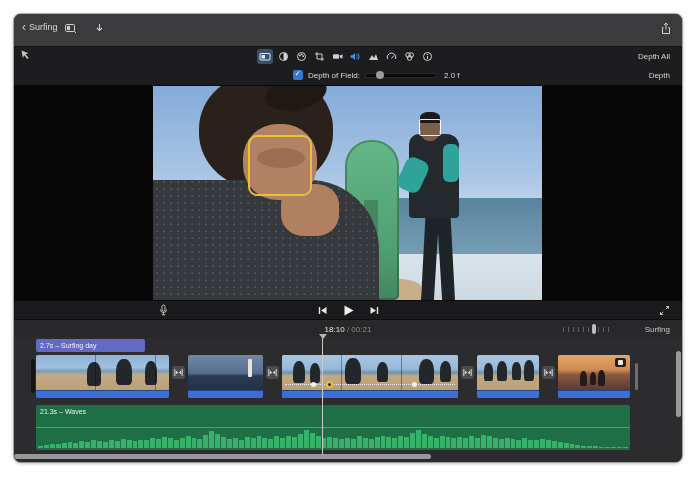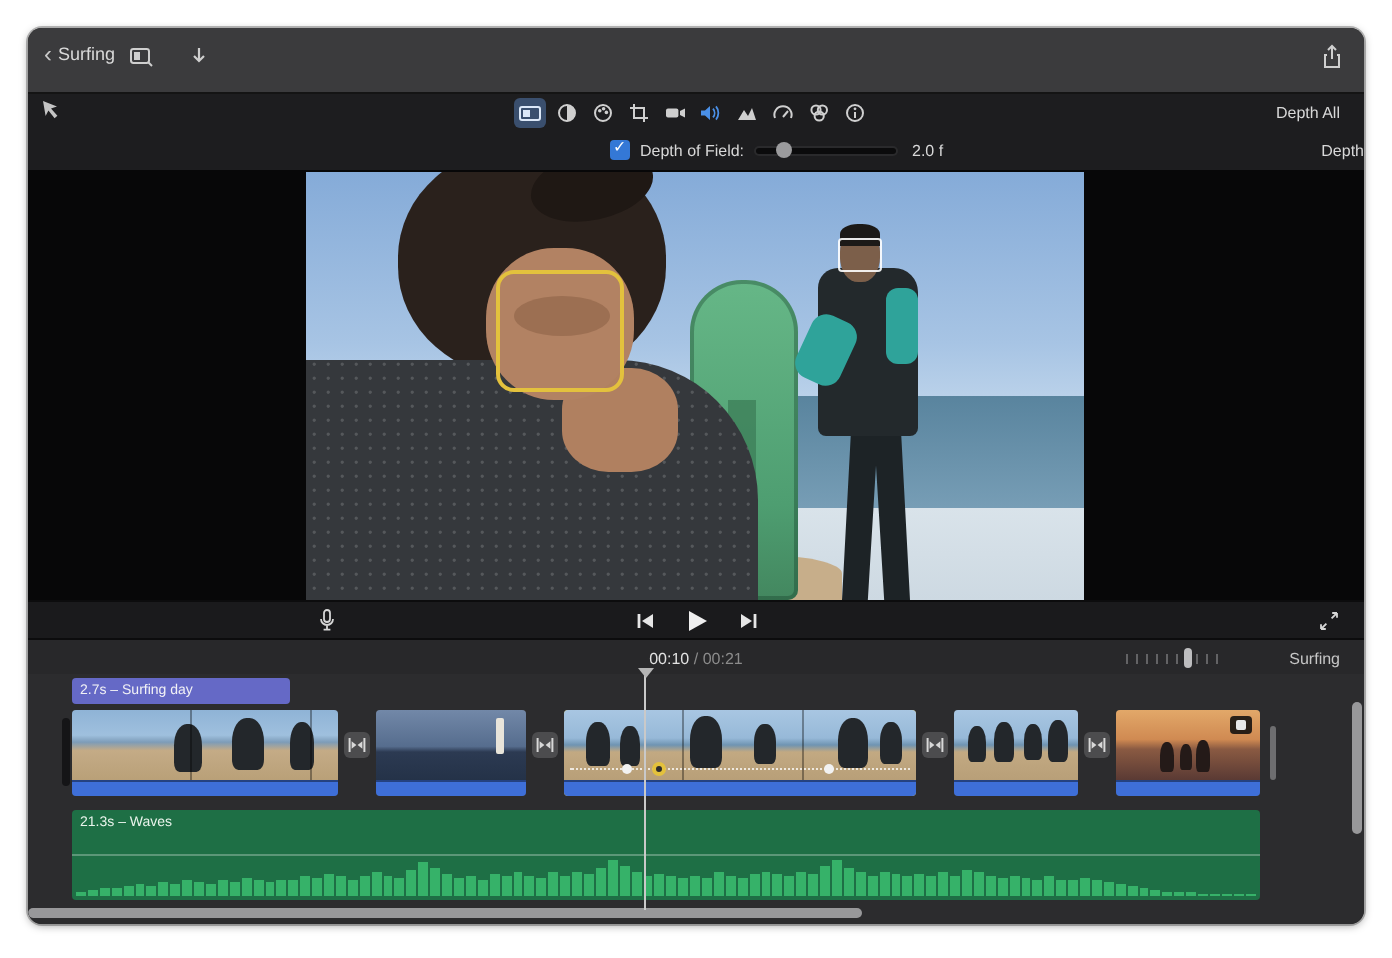--- a/index.html
+++ b/index.html
@@ -20,21 +20,21 @@
     font-size:9px;font-weight:bold;}
   .icon{display:inline-block;line-height:0;}
   
   #adjustbar{top:33px;height:38px;background:#1d1d1f;}
   #tool-row{position:absolute;top:0;left:0;width:100%;height:19px;}
   .tool{position:absolute;top:2px;width:16px;height:15px;border-radius:3px;
     display:flex;align-items:center;justify-content:center;}
   .tool.selected{background:#3a4f6e;}
   #reset-all,#reset-one{position:absolute;right:12px;color:#d8d8d8;font-size:8px;}
   #reset-all{top:5px;}
-  #depth-row{position:absolute;top:19px;left:12px;width:100%;height:19px;}
+  #depth-row{position:absolute;top:19px;left:0;width:100%;height:19px;}
   #reset-one{top:5px;}
   #depth-checkbox{position:absolute;left:279px;top:4px;width:10px;height:10px;border-radius:2px;
     background:#555;}
   #depth-checkbox.checked{background:var(--accent-blue);}
   #depth-checkbox.checked::after{content:"✓";position:absolute;left:1.5px;top:-1px;color:#fff;font-size:8px;}
   #depth-label{position:absolute;left:294px;top:5px;color:#d8d8d8;font-size:8px;}
   #depth-slider{position:absolute;left:352px;top:8px;width:70px;height:3px;border-radius:2px;
     background:#0b0b0c;box-shadow:0 0 0 1px #2a2a2c;}
   #depth-thumb{position:absolute;top:-3px;width:8px;height:8px;border-radius:50%;background:#9b9b9d;}
   #depth-value{position:absolute;left:430px;top:5px;color:#d8d8d8;font-size:8px;}
@@ -285,21 +285,21 @@
     </div>
     <div class="tb-btn" style="right:12px;top:4px">
       <svg width="11" height="11" viewBox="0 0 11 11">
           <path d="M6.8 4.2L9.5 1.5M9.5 1.5v2.4M9.5 1.5H7.1M4.2 6.8L1.5 9.5M1.5 9.5V7.1M1.5 9.5h2.4" fill="none" stroke="#d6d6d6" stroke-width=".9"></path>
         </svg>
     </div>
   </div>
 
   <div class="row" id="tl-header">
     <div id="timecode">
-      <span>00:10</span>
+      <span>18:10</span>
       <span class="dim">/</span>
       <span class="dim">00:21</span>
     </div>
     <div id="tl-zoom">
       <div id="tl-zoom-thumb" style="left: 62%;"></div>
     </div>
     <div id="settings-label">Surfing</div>
   </div>
 
   <div class="row" id="timeline">

